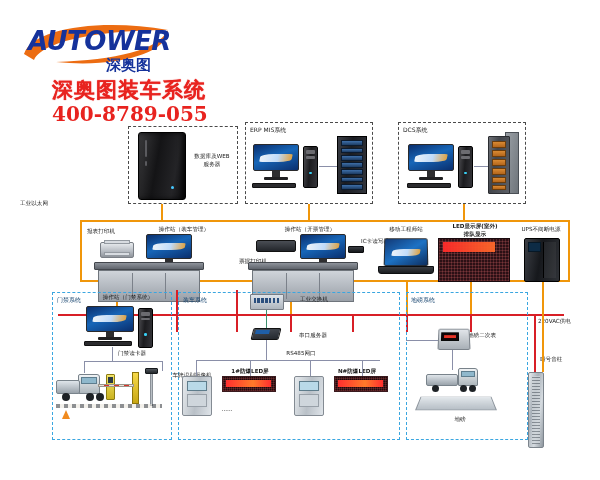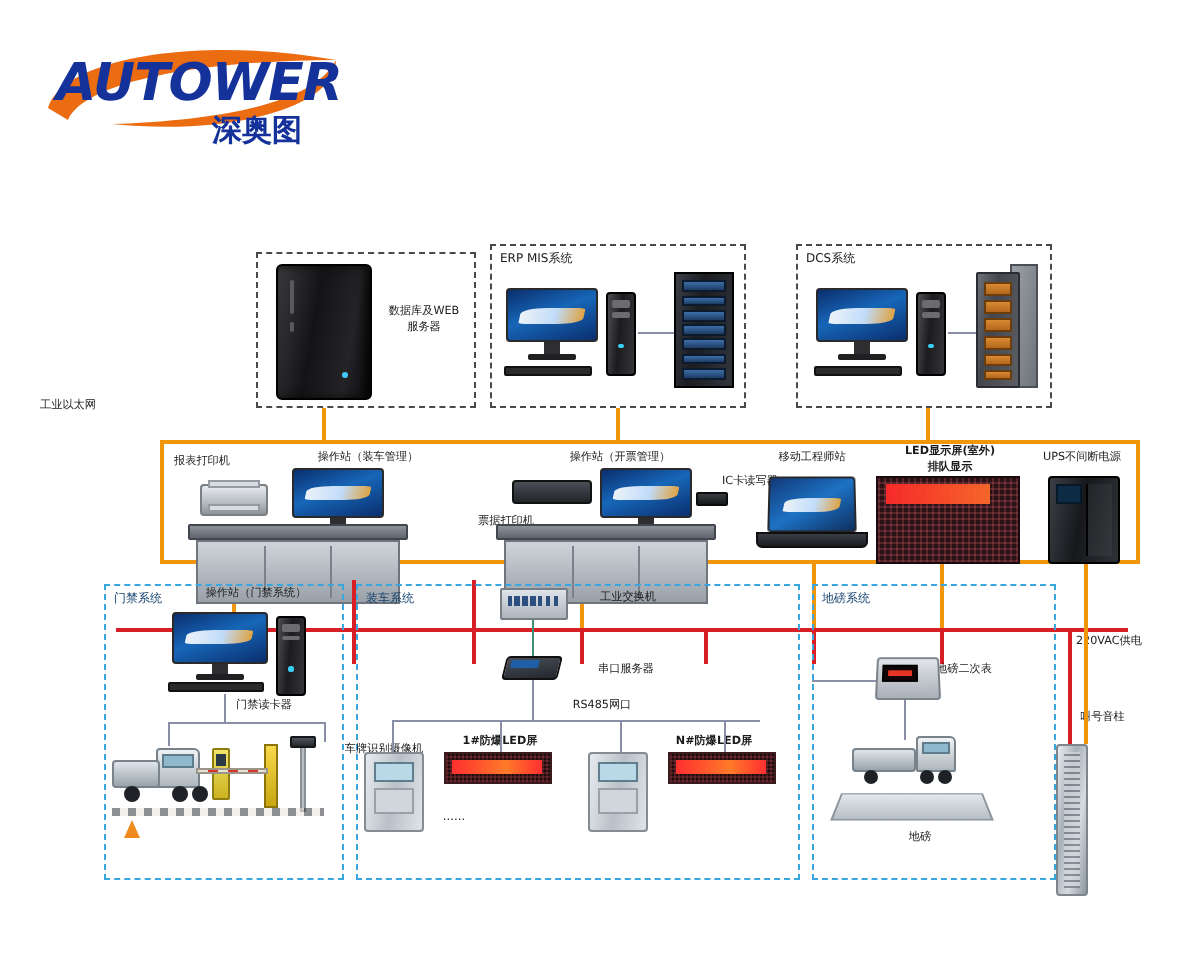--- a/index.html
+++ b/index.html
@@ -254,20 +254,22 @@
 <div id="brand">
   <svg width="170" height="62" viewBox="0 0 170 62">
     <path d="M6 40 C 14 14, 84 4, 150 16 C 96 16, 26 24, 16 46 Z" fill="#ec6c12"></path>
     <path d="M150 16 C 150 40, 96 54, 38 48 C 98 46, 140 36, 150 16 Z" fill="#ec6c12"></path>
     <text x="10" y="36" font-family="DejaVu Sans, Liberation Sans, sans-serif" font-size="26" font-weight="bold" font-style="italic" fill="#15329b" letter-spacing="-0.5">AUTOWER</text>
     <text x="88" y="56" font-family="DejaVu Sans, Liberation Sans, sans-serif" font-size="15" font-weight="bold" fill="#15329b">深奥图</text>
   </svg>
 </div>
 
 <div id="title-block">
+  <div class="title-cn">深奥图装车系统</div>
+  <div class="title-phone">400-8789-055</div>
 </div>
 
 <div id="diagram">
 
   <div class="grp" style="left:128px; top:16px; width:110px; height:78px;"></div>
 
   <div class="grp" style="left:245px; top:12px; width:128px; height:82px;">
     <span class="grp-label" style="left:4px; top:3px;">ERP MIS系统</span>
   </div>
 

